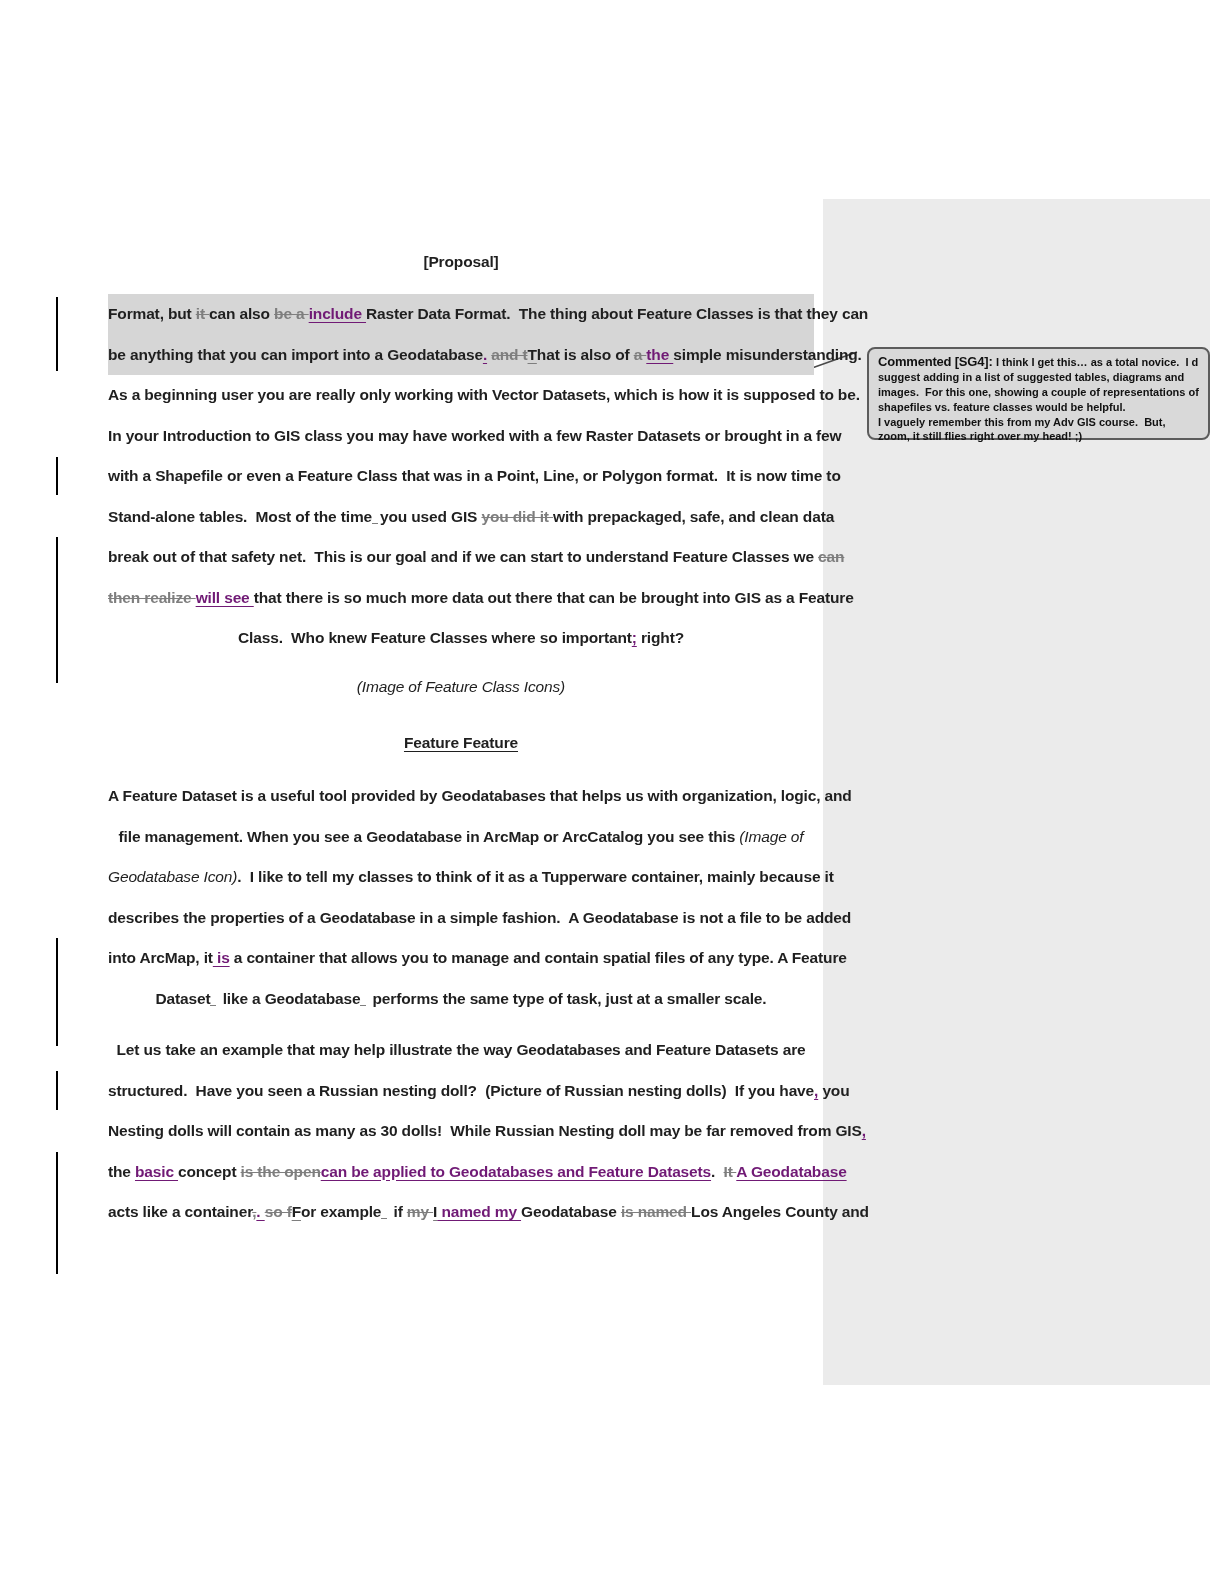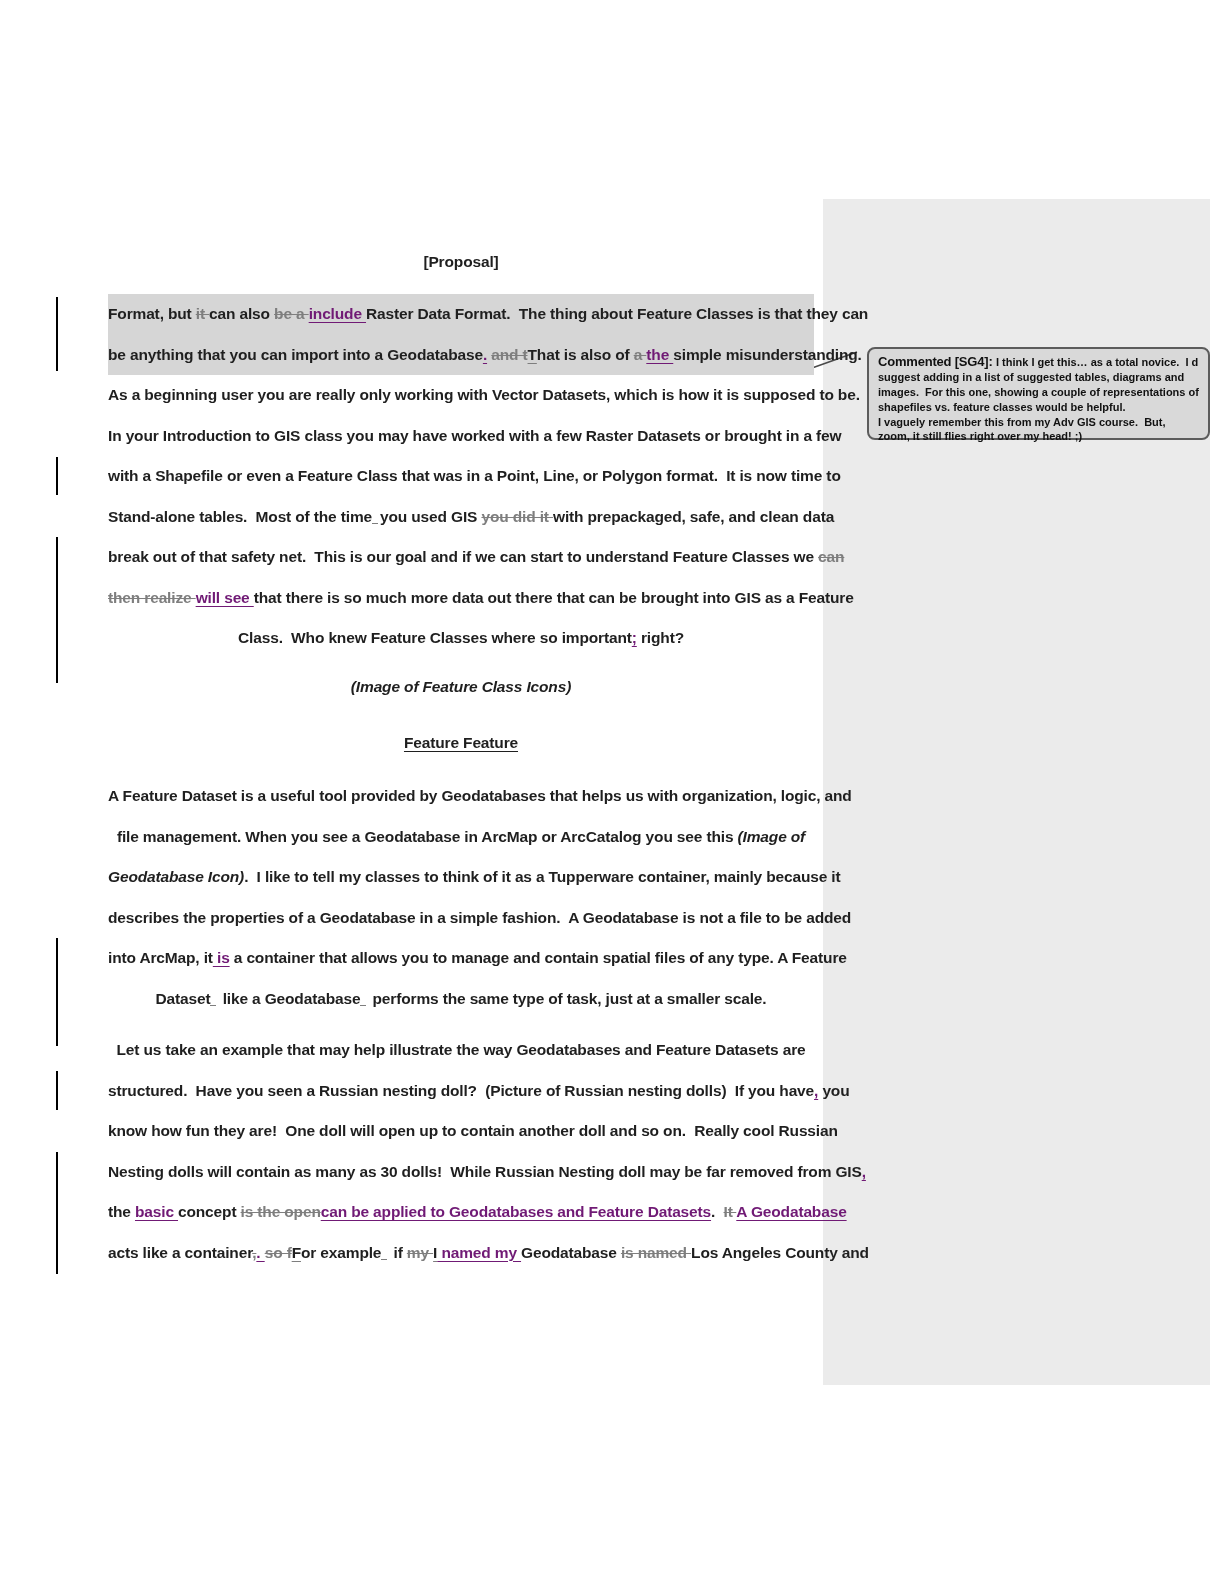--- a/index.html
+++ b/index.html
@@ -33,21 +33,21 @@
     font-size:15.5px;font-weight:600;color:#1f1f1f;letter-spacing:-0.15px;
     line-height:40.5px;
     text-align:center;
   }
   .line{white-space:pre;height:40.5px;}
   .line.hl{background:#d6d6d6;}
   .rn{}
   .rd{color:#7e7e7e;text-decoration:line-through;}
   .ri{color:#701a75;text-decoration:underline;text-underline-offset:2.5px;}
   .rib{color:#1f1f1f;text-decoration:underline;text-decoration-color:#7e7e7e;text-underline-offset:2.5px;}
-  .rit{font-style:italic;font-weight:700;margin-top:20px;}
+  .rit{font-style:italic;font-weight:400;margin-top:20px;}
   .ru{text-decoration:underline;text-underline-offset:3px;}
   .ris{display:inline-block;width:6px;height:5px;border-bottom:1.6px solid #7e7e7e;
        position:relative;top:2px;margin:0 2px 0 0;}
   .change-bar{position:absolute;left:56px;width:2px;background:#000;}
 </style>
 </head>
 <body>
 
 <div class="page">
 
@@ -88,21 +88,20 @@
         <div class="line"><span class="rn">A Feature Dataset is a useful tool provided by Geodatabases that helps us with organization, logic, and</span></div>
         <div class="line"><span class="rn">file management. When you see a Geodatabase in ArcMap or ArcCatalog you see this </span><span class="rit">(Image of</span></div>
         <div class="line"><span class="rit">Geodatabase Icon)</span><span class="rn">.  I like to tell my classes to think of it as a Tupperware container, mainly because it</span></div>
         <div class="line"><span class="rn">describes the properties of a Geodatabase in a simple fashion.  A Geodatabase is not a file to be added</span></div>
         <div class="line"><span class="rn">into ArcMap, it</span><span class="ri"> is</span><span class="rn"> a container that allows you to manage and contain spatial files of any type. A Feature</span></div>
         <div class="line"><span class="rn">Dataset</span><span class="ris"></span><span class="rn"> like a Geodatabase</span><span class="ris"></span><span class="rn"> performs the same type of task, just at a smaller scale.</span></div>
       </div>
       <div class="para" style="top: 1030px;">
         <div class="line"><span class="rn">Let us take an example that may help illustrate the way Geodatabases and Feature Datasets are</span></div>
         <div class="line"><span class="rn">structured.  Have you seen a Russian nesting doll?  (Picture of Russian nesting dolls)  If you have</span><span class="ri">,</span><span class="rn"> you</span></div>
-        <div class="line"><span class="rn">know how fun they are!  One doll will open up to contain another doll and so on.  Really cool Russian</span></div>
         <div class="line"><span class="rn">Nesting dolls will contain as many as 30 dolls!  While Russian Nesting doll may be far removed from GIS</span><span class="ri">,</span></div>
         <div class="line"><span class="rn">the </span><span class="ri">basic </span><span class="rn">concept </span><span class="rd">is the open</span><span class="ri">can be applied to Geodatabases and Feature Datasets</span><span class="rn">.  </span><span class="rd">It </span><span class="ri">A Geodatabase</span></div>
         <div class="line"><span class="rn">acts like a container</span><span class="rd">,</span><span class="ri">. </span><span class="rd">so f</span><span class="rib">F</span><span class="rn">or example</span><span class="ris"></span><span class="rn"> if </span><span class="rd">my </span><span class="rib">I</span><span class="ri"> named my </span><span class="rn">Geodatabase </span><span class="rd">is named </span><span class="rn">Los Angeles County and</span></div>
       </div>
     </div>
 
 <div class="change-bar" style="top: 297px; height: 74px;"></div>
     <div class="change-bar" style="top: 457px; height: 38px;"></div>
     <div class="change-bar" style="top: 537px; height: 146px;"></div>
     <div class="change-bar" style="top: 938px; height: 108px;"></div>

